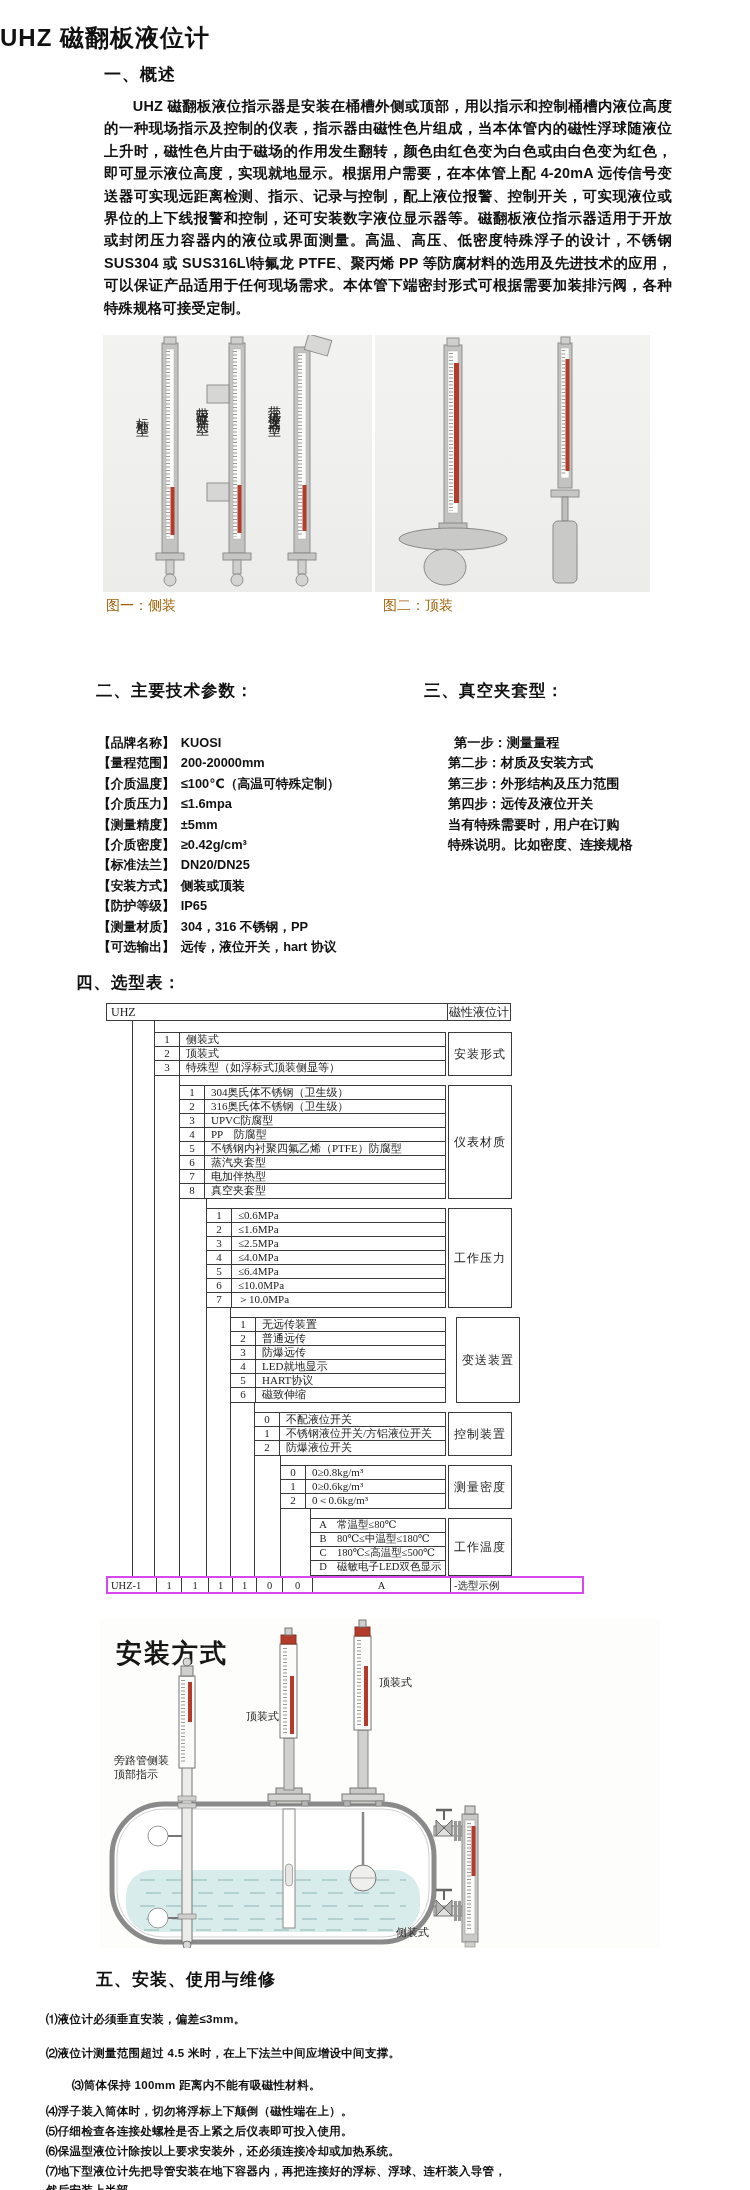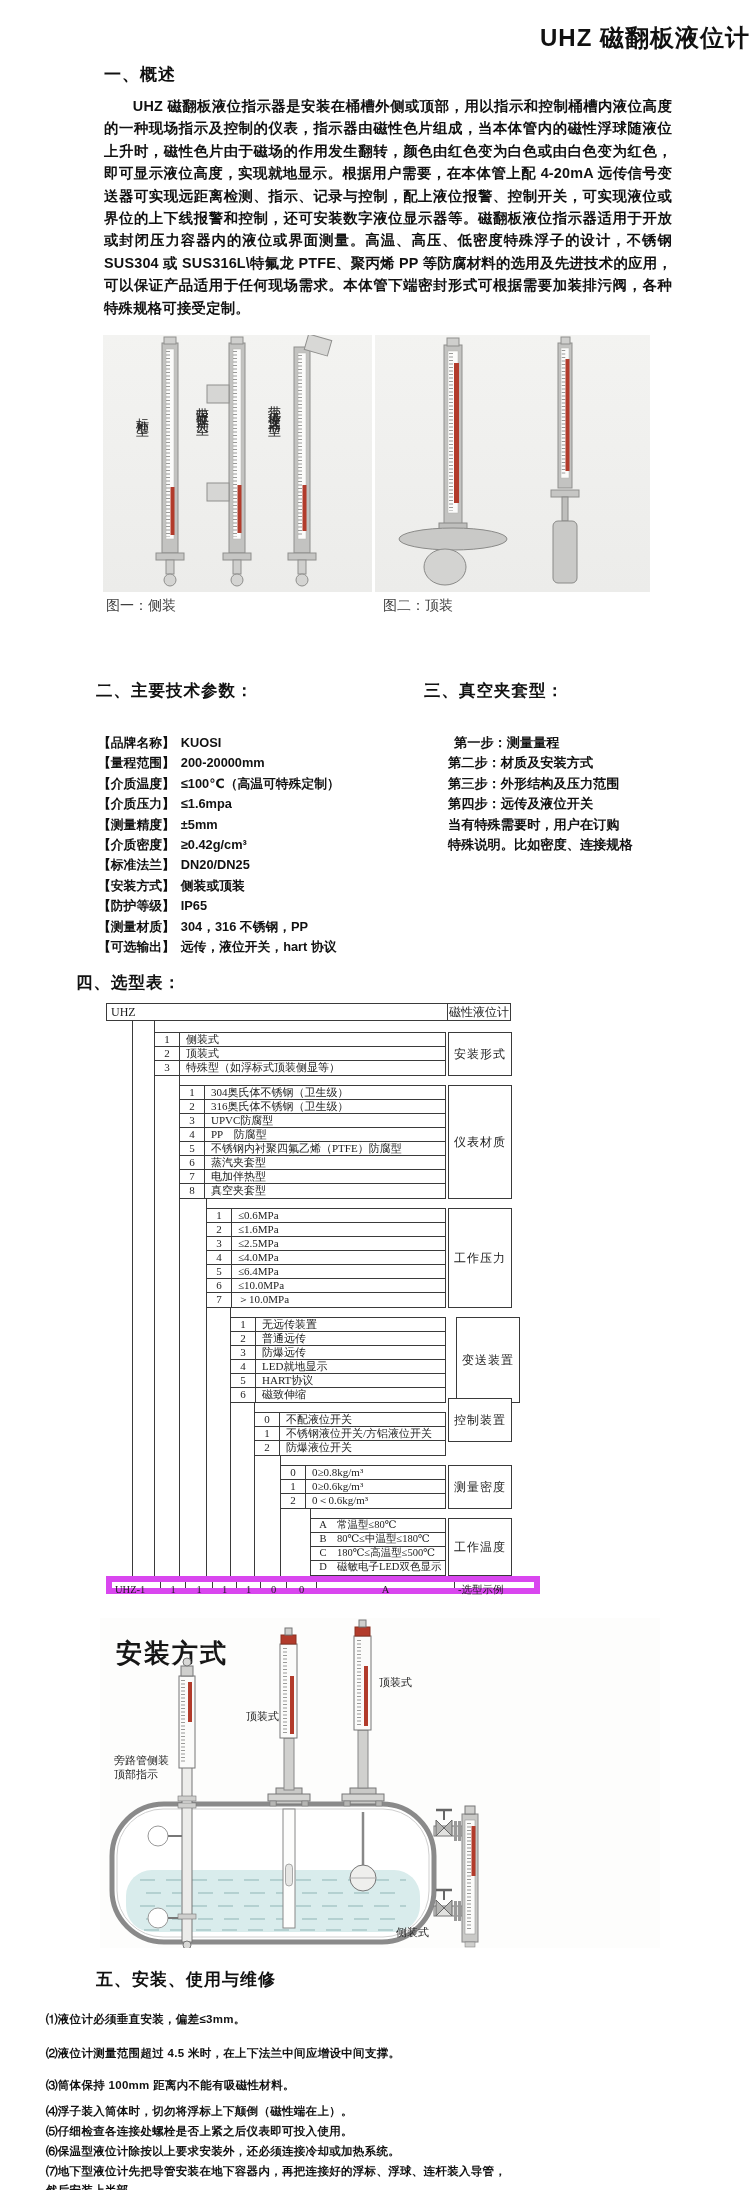--- a/index.html
+++ b/index.html
@@ -1,31 +1,31 @@
 <!DOCTYPE html>
 <html><head>
 <meta charset="utf-8">
 <style>
   html,body{margin:0;padding:0;background:#ffffff;}
   .page{position:relative;width:750px;height:2190px;margin:0 auto;background:#ffffff;overflow:hidden;
         font-family:"Liberation Sans","DejaVu Sans",sans-serif;color:#111;}
   .abs{position:absolute;}
 
-  .doc-title{left:0;right:0;top:22px;text-align:right;font-size:24px;font-weight:700;letter-spacing:1px;}
+  .doc-title{left:0;right:0;top:22px;text-align:left;font-size:24px;font-weight:700;letter-spacing:1px;}
   .sec-head{font-size:17px;font-weight:700;letter-spacing:1px;}
   .sec-head.sm{font-size:16.5px;}
 
   .overview-p{left:104px;top:95px;width:568px;font-size:14.4px;font-weight:700;line-height:22.4px;
               text-align:justify;text-indent:2em;letter-spacing:0.2px;}
 
   .panel{background:linear-gradient(#f3f3f1,#ececea);}
   .panel svg{display:block;}
   .vlabel{position:absolute;writing-mode:vertical-rl;font-family:"Liberation Serif","DejaVu Serif",serif;
           font-size:13px;color:#222;letter-spacing:3px;}
-  .fig-cap{font-family:"Liberation Serif","DejaVu Serif",serif;font-size:14px;color:#404040;}
+  .fig-cap{font-family:"Liberation Serif","DejaVu Serif",serif;font-size:14px;color:#a16207;}
 
   .prow{font-size:12.8px;font-weight:700;line-height:20.4px;white-space:nowrap;}
   .prow .pval{margin-left:6px;}
   .step{font-size:13.2px;font-weight:700;line-height:20.4px;white-space:nowrap;}
   .step.first{padding-left:6px;}
 
   
   .seltable{left:106px;top:1003px;width:406px;height:591px;font-family:"Liberation Serif","DejaVu Serif",serif;color:#1c1c1c;}
   .thead{left:0;top:0;width:406px;height:18px;display:flex;}
   .thead .cell{box-sizing:border-box;border:1px solid #3a3a3a;background:#fff;height:18px;
@@ -37,21 +37,21 @@
   .grow{display:flex;height:14px;box-sizing:border-box;border-bottom:1px solid #3a3a3a;
         font-size:11px;line-height:12.5px;white-space:nowrap;}
   .grow:last-child{border-bottom:none;}
   .gcode{flex:none;width:25px;box-sizing:border-box;border-right:1px solid #3a3a3a;text-align:center;}
   .gdesc{flex:1;padding-left:6px;overflow:hidden;}
   .gbox.nocol .gcode{border-right:none;width:auto;min-width:10px;margin:0 9px 0 7px;}
   .gbox.nocol .gdesc{padding-left:0;}
   .gbox.nocol .grow{font-size:10.5px;}
   .gcat{position:absolute;left:342px;width:64px;box-sizing:border-box;border:1px solid #3a3a3a;background:#fff;
         display:flex;align-items:center;justify-content:center;font-size:12px;letter-spacing:1px;}
-  .exrow{left:0;top:573px;width:434px;height:18px;display:flex;box-sizing:border-box;border:6px solid #d946ef;background:#fff;}
+  .exrow{left:0;top:573px;width:478px;height:18px;display:flex;box-sizing:border-box;border:2px solid #d946ef;background:#fff;}
   .exrow .ec{box-sizing:border-box;border-left:1px solid #3a3a3a;font-size:10.5px;line-height:16px;text-align:center;flex:none;}
   .exrow .ec:first-child{border-left:none;text-align:left;padding-left:3px;}
   .exrow .ec.last{flex:1;text-align:left;padding-left:3px;}
 
   .diagram{left:100px;top:1618px;width:560px;height:330px;background:#fdfdfc;}
   .diagram svg{display:block;}
 
   .mline{position:absolute;left:46px;font-size:11.5px;font-weight:700;letter-spacing:0.3px;white-space:nowrap;}
 </style>
 </head>
@@ -300,21 +300,21 @@
         </div>
       <div class="grow">
           <span class="gcode">1</span>
           <span class="gdesc">不锈钢液位开关/方铝液位开关</span>
         </div>
       <div class="grow">
           <span class="gcode">2</span>
           <span class="gdesc">防爆液位开关</span>
         </div>
     </div>
-    <div class="gcat" style="top:395px;height:44px;">控制装置</div>
+    <div class="gcat" style="top:409px;height:44px;">控制装置</div>
 
     <div class="gbox" style="left:174px;top:462px;width:166px;">
       <div class="grow">
           <span class="gcode">0</span>
           <span class="gdesc">0≥0.8kg/m³</span>
         </div>
       <div class="grow">
           <span class="gcode">1</span>
           <span class="gdesc">0≥0.6kg/m³</span>
         </div>
@@ -449,20 +449,20 @@
         <rect x="371.5" y="208" width="4" height="50" fill="#b23b2b"></rect>
         <rect x="365" y="324" width="10" height="5" fill="#cfcfcd" stroke="#777" stroke-width="0.5"></rect>
       </g>
       <text x="296" y="318" font-size="11" fill="#222">侧装式</text>
     </svg>
   </div>
 
   <div class="abs sec-head" style="left:64px;top:1968px;margin-left:32px;">五、安装、使用与维修</div>
   <span class="mline" style="top:2012px;">⑴液位计必须垂直安装，偏差≤3mm。</span>
   <span class="mline" style="top:2046px;">⑵液位计测量范围超过 4.5 米时，在上下法兰中间应增设中间支撑。</span>
-  <span class="mline" style="top:2078px;">⑶筒体保持 100mm 距离内不能有吸磁性材料。</span>
+  <span class="mline" style="top:2078px;margin-left:26px;">⑶筒体保持 100mm 距离内不能有吸磁性材料。</span>
   <span class="mline" style="top:2104px;">⑷浮子装入筒体时，切勿将浮标上下颠倒（磁性端在上）。</span>
   <span class="mline" style="top:2124px;">⑸仔细检查各连接处螺栓是否上紧之后仪表即可投入使用。</span>
   <span class="mline" style="top:2144px;">⑹保温型液位计除按以上要求安装外，还必须连接冷却或加热系统。</span>
   <span class="mline" style="top:2164px;">⑺地下型液位计先把导管安装在地下容器内，再把连接好的浮标、浮球、连杆装入导管，</span>
   <span class="mline" style="top:2183px;">然后安装上半部。</span>
 
 </div>
 
 </body></html>

